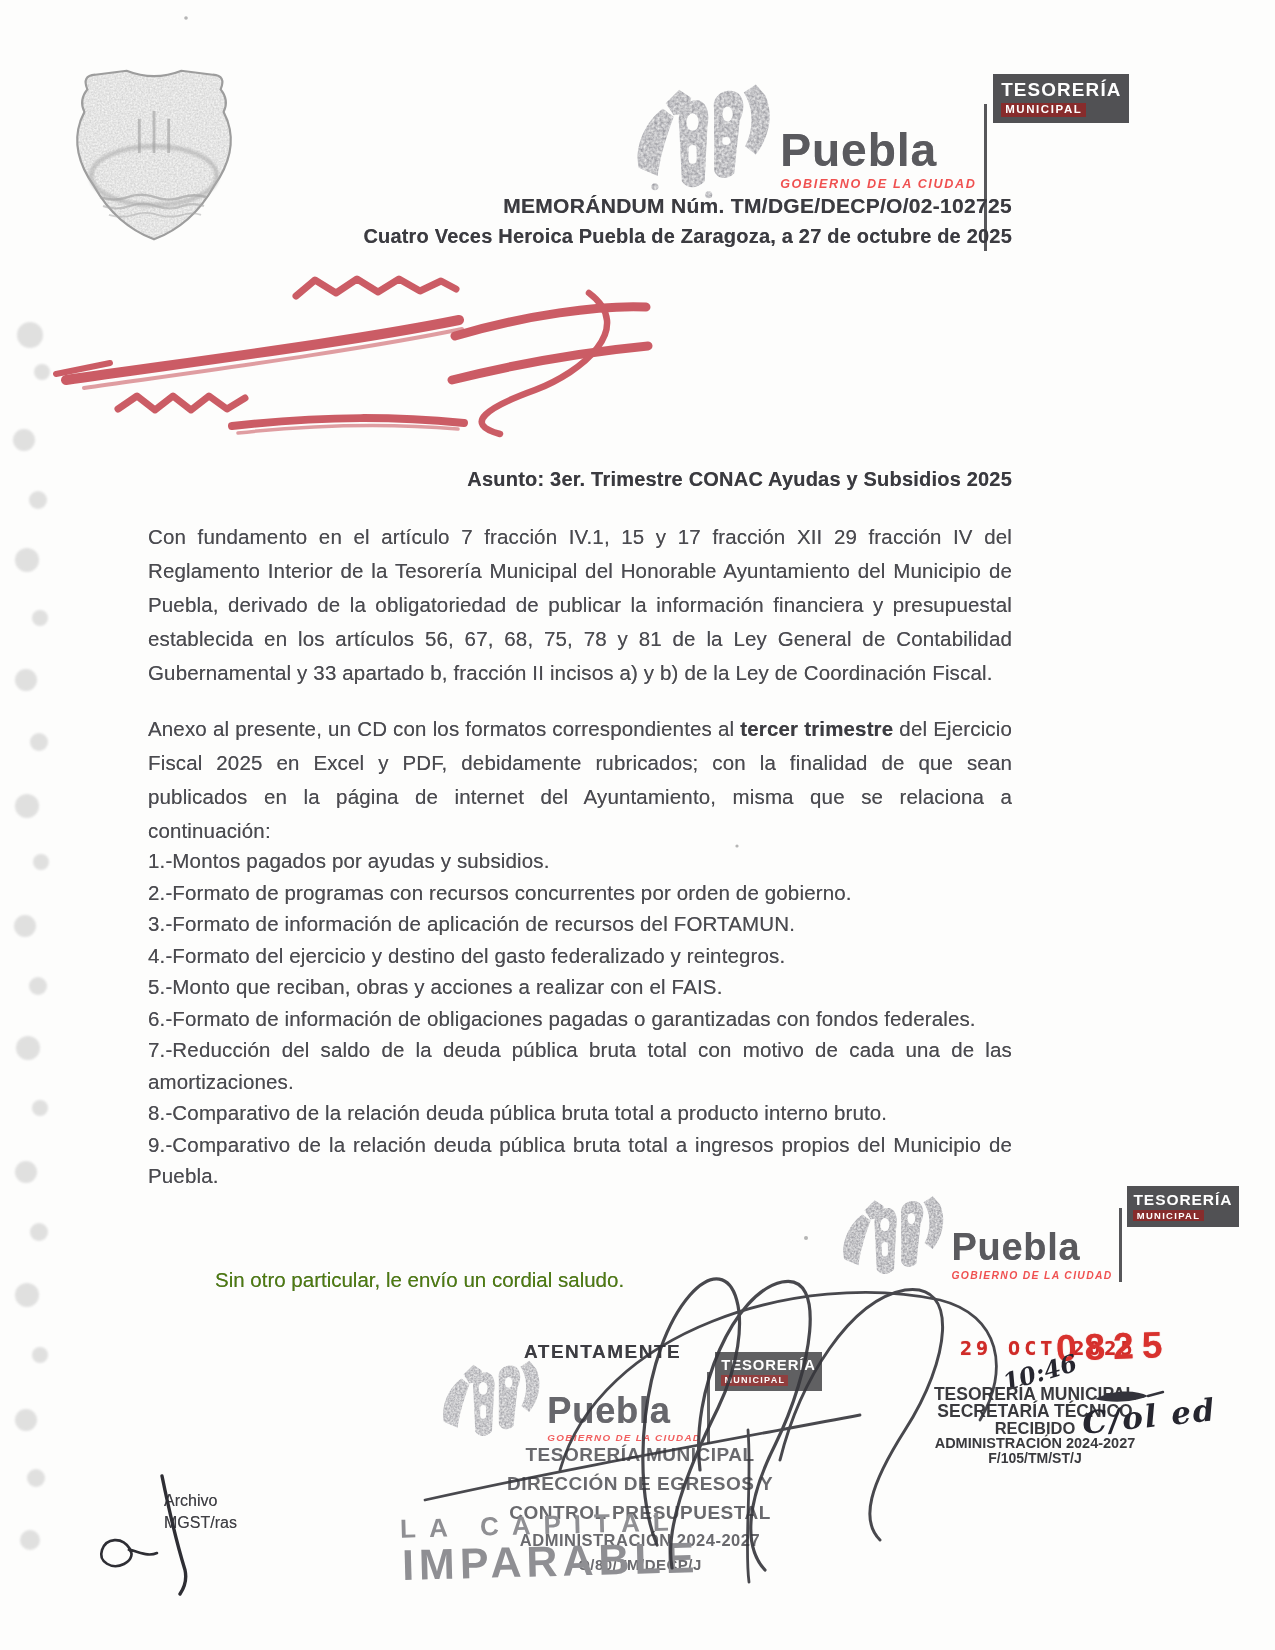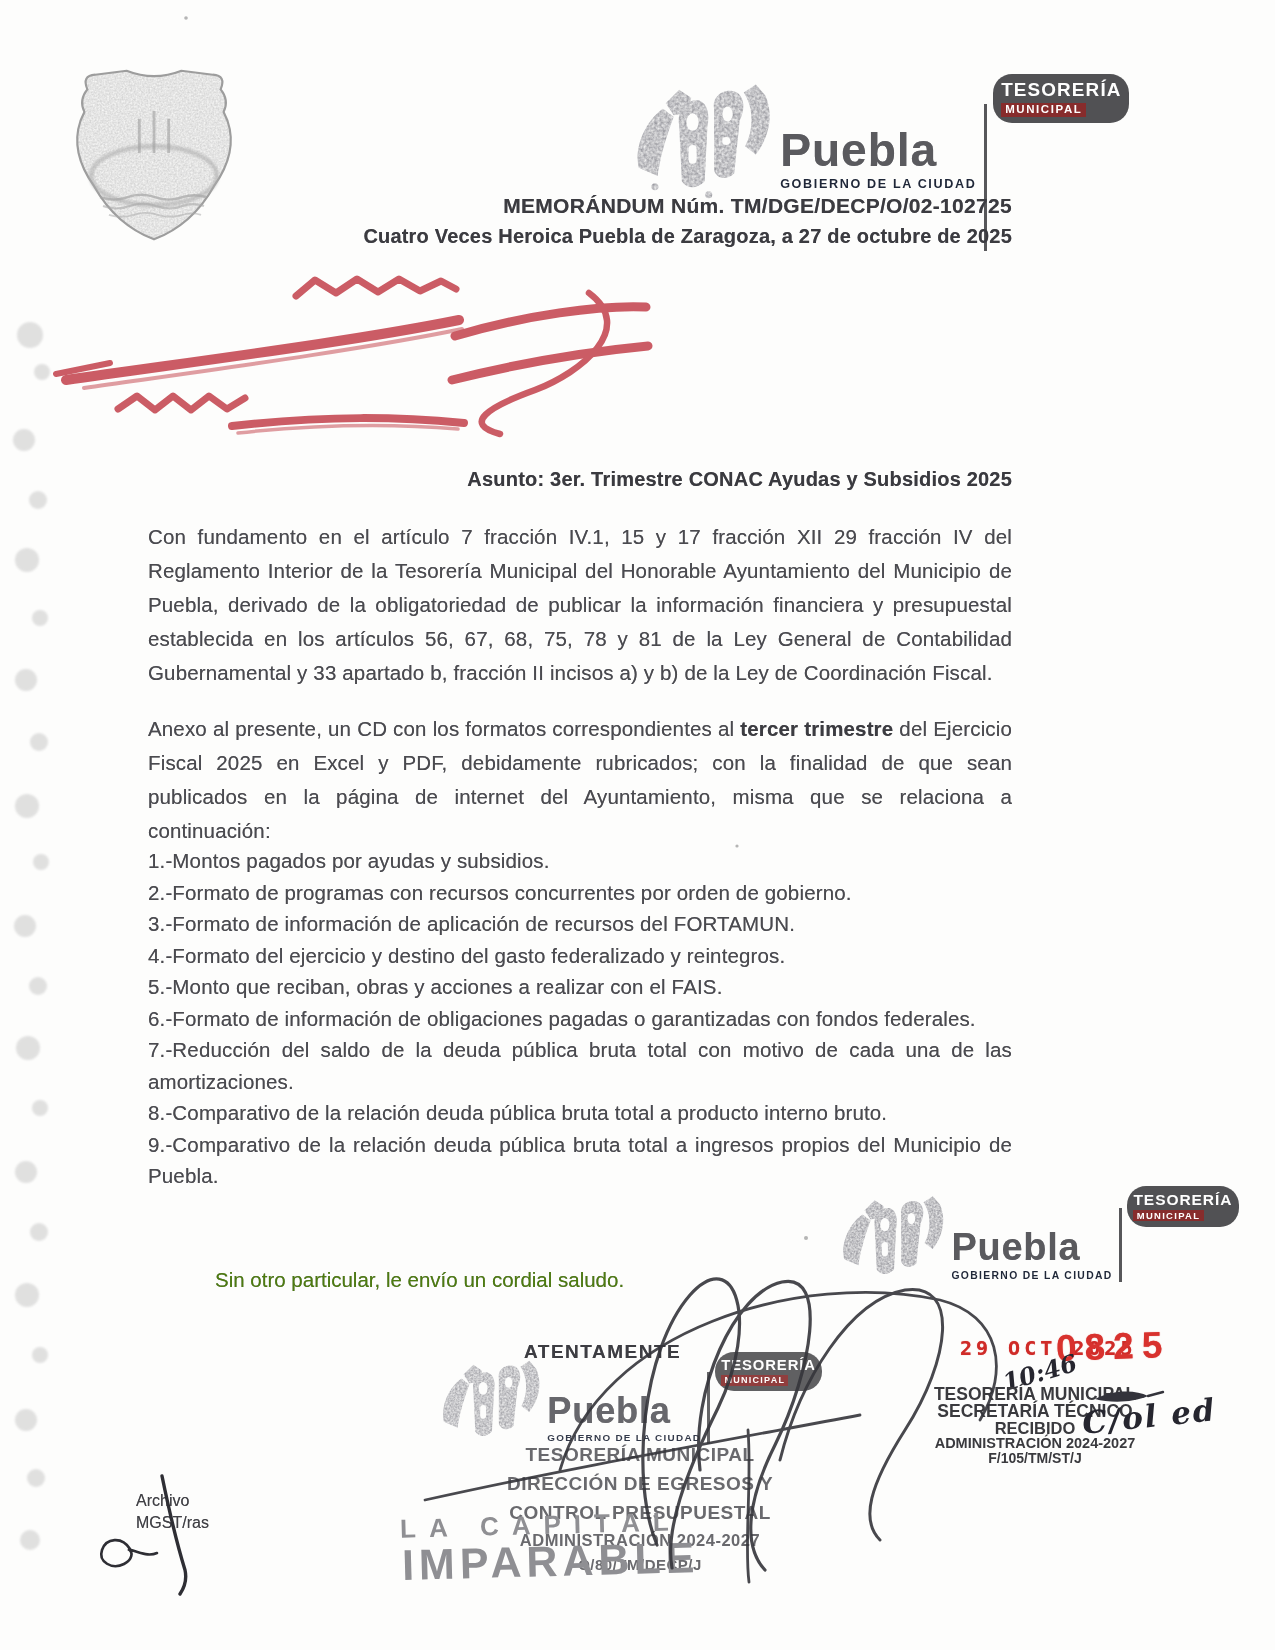--- a/index.html
+++ b/index.html
@@ -32,23 +32,23 @@
   .p2 { top:712px; }
   .list { top:845px; line-height:31.5px; }
   .list div { text-align:justify; }
   .closing { left:215px; top:1268px; font-size:20.5px; color:#4d7c0f; }
 
   
   .logo { display:flex; align-items:center; opacity:.93; }
   .logo-icon { flex:none; }
   .logo-text { margin-left:.3em;margin-top:20px; }
   .logo-brand { font-weight:800; font-size:3.3em; color:#4e4e53; letter-spacing:.02em; line-height:1; }
-  .logo-tagline { font-weight:700; font-size:.9em; color:#0f172a; letter-spacing:.13em; margin-top:.25em; }
+  .logo-tagline { font-weight:700; font-size:.9em; color:#ef4444; letter-spacing:.13em; margin-top:.25em;font-style:italic; }
   .logo-bar { flex:none; width:3px; background:#4b4b4e; margin:0 .45em 0 .55em; }
-  .logo-badge { flex:none; background:#454548; color:#fff; padding:.5em .55em .45em; line-height:1; align-self:flex-start;border-radius:19px; }
+  .logo-badge { flex:none; background:#454548; color:#fff; padding:.5em .55em .45em; line-height:1; align-self:flex-start; }
   .badge-l1 { font-weight:800; font-size:1.35em; letter-spacing:.06em; }
   .badge-l2 { display:inline-block; font-weight:700; font-size:.82em; letter-spacing:.14em;
     background:#7f1d1d; padding:.1em .35em; margin-top:.28em; }
   .logo-top    { left:628px; top:74px;  font-size:14px; }
   .logo-top    .logo-icon { width:148px; height:150px; }
   .logo-top    .logo-bar { height:10.5em; margin-bottom:-4em; }
   .logo-bottom { left:836px; top:1186px; font-size:11.5px; }
   .logo-bottom .logo-icon { width:112px; height:118px; }
   .logo-bottom .logo-bar { height:6.5em; }
   .logo-center { left:436px; top:1352px; font-size:11px; }
@@ -75,21 +75,21 @@
   .rcv-stamp { left:905px; top:1386px; width:260px; text-align:center; color:#3a3a3e; font-weight:700; }
   .rcv-stamp .l1 { font-size:17.5px; line-height:17px; }
   .rcv-stamp .l3 { font-size:16.5px; line-height:16px; }
   .rcv-stamp .l4 { font-size:14.5px; line-height:14.5px; }
   .rcv-stamp .l5 { font-size:14px; line-height:15px; }
   .hand { font-family:"DejaVu Serif", serif; font-style:italic; color:#26262f; }
   .hw-time { left:1002px; top:1358px; font-size:24px; transform:rotate(-16deg); font-weight:700; }
   .hw-note { left:1082px; top:1398px; font-size:31px; transform:rotate(-6deg); font-weight:700; letter-spacing:2px; }
 
   
-  .archive { left:136px; top:1490px; font-size:16px; line-height:22px; color:#404045; }
+  .archive { left:164px; top:1490px; font-size:16px; line-height:22px; color:#404045; }
 
   .overlay { left:0; top:0; pointer-events:none; }
 </style>
 </head>
 <body>
 
 <div class="page">
 
   <svg class="abs" style="left:56px; top:58px;" width="196" height="200" viewBox="0 0 200 200">
     <defs>

